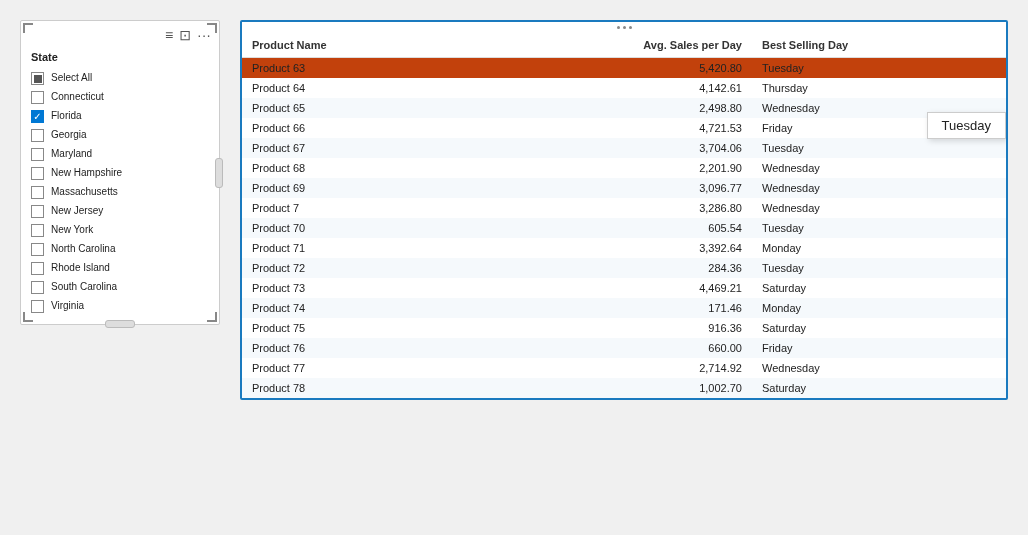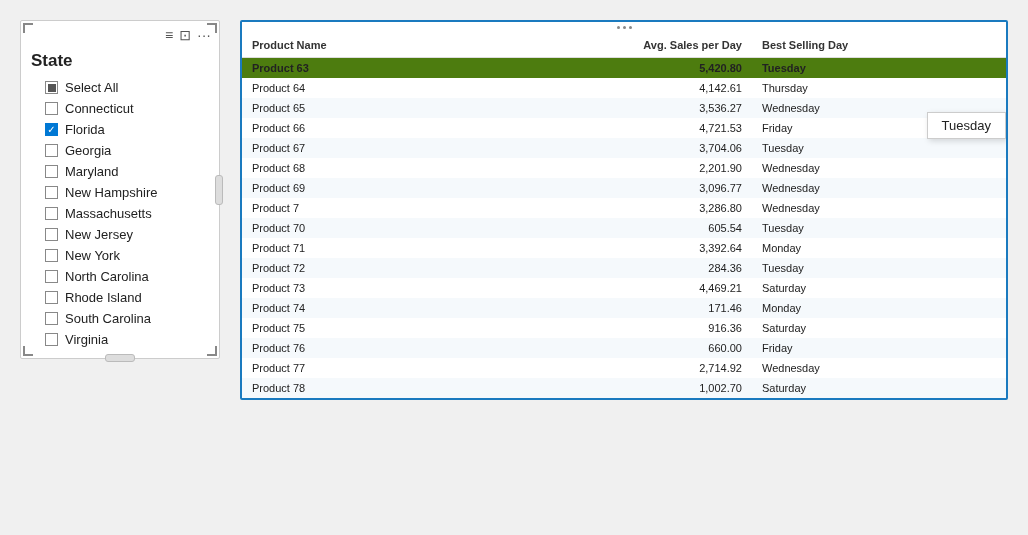--- a/index.html
+++ b/index.html
@@ -40,37 +40,36 @@
       border-bottom: none;
       gap: 6px;
     }
     .panel-header-icon {
       color: #555;
       font-size: 14px;
       cursor: pointer;
     }
     .panel-title {
       font-weight: 600;
-      font-size: 17px;
+      font-size: 11px;
       padding: 4px 10px 4px 10px;
       color: #222;
     }
     .filter-list {
       list-style: none;
       padding: 2px 0 8px 0;
       max-height: 400px;
       overflow-y: auto;
     }
     .filter-item {
       display: flex;
-      align-items: center;
-      padding: 3px 24px;
+      padding: 3px 10px;
       cursor: pointer;
       user-select: none;
-      font-size: 13px;
+      font-size: 10px;
       color: #222;
     }
     .checkbox {
       width: 13px;
       height: 13px;
       border: 1px solid #888;
       margin-right: 7px;
       display: inline-flex;
       align-items: center;
       justify-content: center;
@@ -180,21 +179,21 @@
       text-align: left;
       padding: 6px 10px;
       font-weight: 600;
       color: #333;
       border-bottom: 1px solid #ddd;
       white-space: nowrap;
     }
     thead th:nth-child(2) { text-align: right; }
     tbody tr:nth-child(odd) { background: #f5f9fc; }
     tbody tr:nth-child(even) { background: #fff; }
-    tbody tr.highlighted { background: #4d7c0f; font-weight: bold; }
+    tbody tr.highlighted { background: #c2410c; }
     tbody td {
       padding: 4px 10px;
       color: #222;
       white-space: nowrap;
     }
     tbody td:nth-child(2) { text-align: right; }
 
     
     .tooltip {
       position: absolute;
@@ -314,21 +313,21 @@
               <td>5,420.80</td>
               <td>Tuesday</td>
             </tr>
             <tr>
               <td>Product 64</td>
               <td>4,142.61</td>
               <td>Thursday</td>
             </tr>
             <tr>
               <td>Product 65</td>
-              <td>3,536.27</td>
+              <td>2,498.80</td>
               <td>Wednesday</td>
             </tr>
             <tr>
               <td>Product 66</td>
               <td>4,721.53</td>
               <td>Friday</td>
             </tr>
             <tr>
               <td>Product 67</td>
               <td>3,704.06</td>

